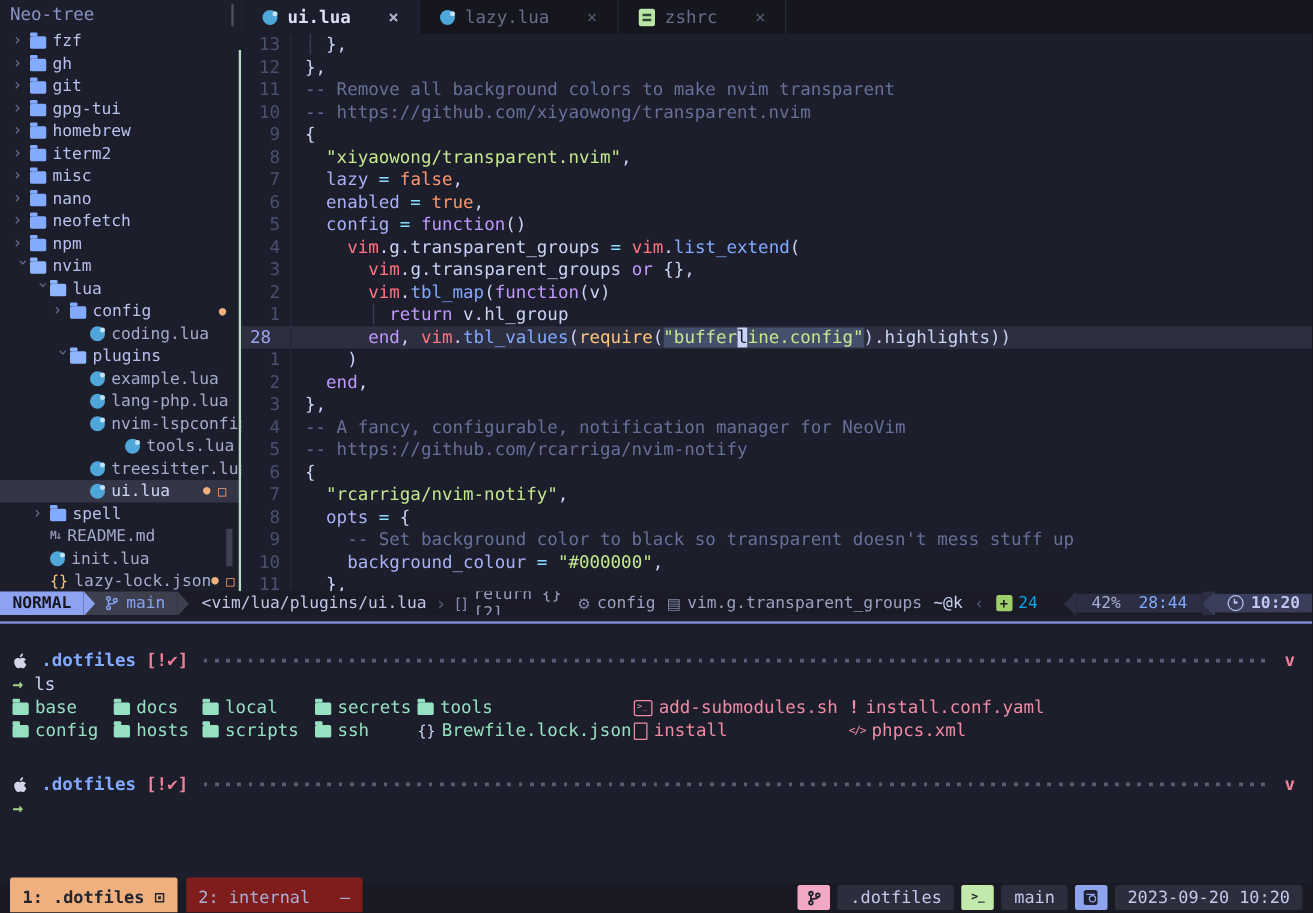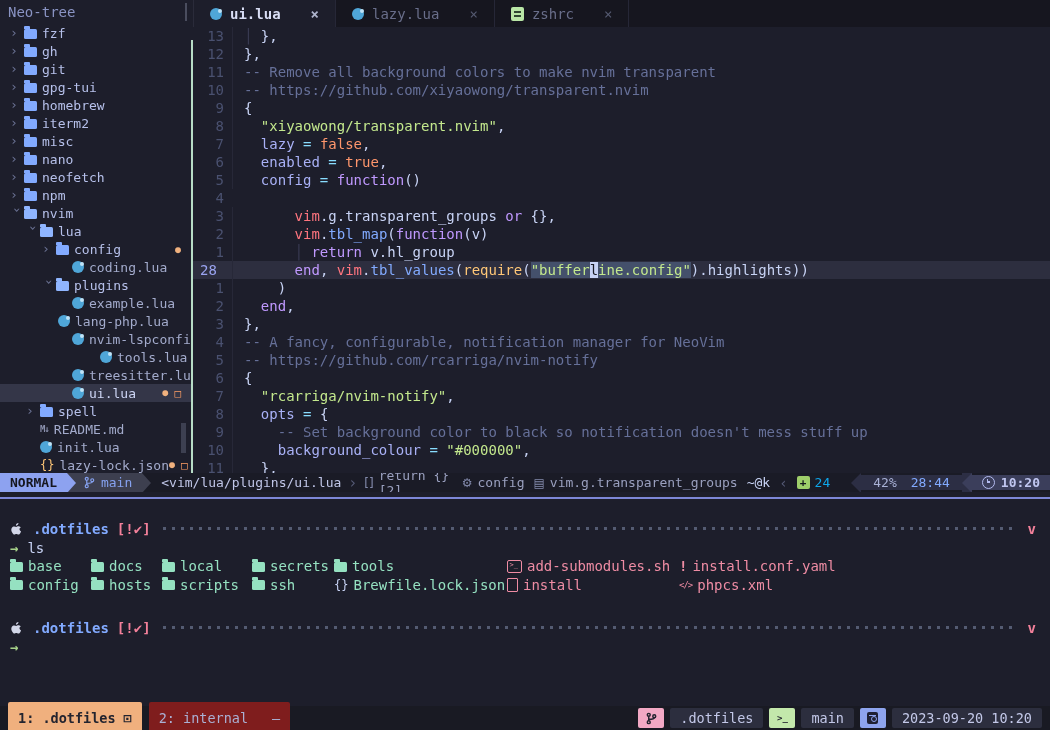--- a/index.html
+++ b/index.html
@@ -203,21 +203,21 @@
           <div class="trow" style="padding-left: 42px;">
             <span class="chev exp">›</span>
             <span class="ic tic-folder-open"></span>
             <span class="tlabel flab">plugins</span>
           </div>
           <div class="trow" style="padding-left: 58px;">
             <span class="chev"></span>
             <span class="ic tic-lua"></span>
             <span class="tlabel plab">example.lua</span>
           </div>
-          <div class="trow" style="padding-left: 32px; justify-content: center;">
+          <div class="trow" style="padding-left: 58px;">
             <span class="chev"></span>
             <span class="ic tic-lua"></span>
             <span class="tlabel plab">lang-php.lua</span>
           </div>
           <div class="trow" style="padding-left: 58px;">
             <span class="chev"></span>
             <span class="ic tic-lua"></span>
             <span class="tlabel plab">nvim-lspconfig.</span>
           </div>
           <div class="trow" style="padding-left: 86px;">
@@ -290,34 +290,34 @@
       <div class="editor">
           <div class="cline"><span class="lnum">13</span><span class="lbody"><span class="tk-g">│ </span><span class="tk-p">},</span></span></div>
           <div class="cline"><span class="lnum">12</span><span class="lbody"><span class="tk-p">},</span></span></div>
           <div class="cline"><span class="lnum">11</span><span class="lbody"><span class="tk-cm">-- Remove all background colors to make nvim transparent</span></span></div>
           <div class="cline"><span class="lnum">10</span><span class="lbody"><span class="tk-cm">-- https://github.com/xiyaowong/transparent.nvim</span></span></div>
           <div class="cline"><span class="lnum">9</span><span class="lbody"><span class="tk-p">{</span></span></div>
           <div class="cline"><span class="lnum">8</span><span class="lbody"><span class="tk-s">  "xiyaowong/transparent.nvim"</span><span class="tk-p">,</span></span></div>
           <div class="cline"><span class="lnum">7</span><span class="lbody"><span class="tk-key">  lazy</span><span class="tk-op"> = </span><span class="tk-b">false</span><span class="tk-p">,</span></span></div>
           <div class="cline"><span class="lnum">6</span><span class="lbody"><span class="tk-key">  enabled</span><span class="tk-op"> = </span><span class="tk-b">true</span><span class="tk-p">,</span></span></div>
           <div class="cline"><span class="lnum">5</span><span class="lbody"><span class="tk-key">  config</span><span class="tk-op"> = </span><span class="tk-kw">function</span><span class="tk-p">()</span></span></div>
-          <div class="cline"><span class="lnum">4</span></div>
+          <div class="cline"><span class="lnum">4</span><span class="lbody"><span class="tk-p">    </span><span class="tk-v">vim</span><span class="tk-p">.g.transparent_groups</span><span class="tk-op"> = </span><span class="tk-v">vim</span><span class="tk-p">.</span><span class="tk-fn">list_extend</span><span class="tk-p">(</span></span></div>
           <div class="cline"><span class="lnum">3</span><span class="lbody"><span class="tk-p">      </span><span class="tk-v">vim</span><span class="tk-p">.g.transparent_groups </span><span class="tk-kw">or</span><span class="tk-p"> {},</span></span></div>
           <div class="cline"><span class="lnum">2</span><span class="lbody"><span class="tk-p">      </span><span class="tk-v">vim</span><span class="tk-p">.</span><span class="tk-fn">tbl_map</span><span class="tk-p">(</span><span class="tk-kw">function</span><span class="tk-p">(v)</span></span></div>
           <div class="cline"><span class="lnum">1</span><span class="lbody"><span class="tk-g">      │ </span><span class="tk-kw">return</span><span class="tk-p"> v.hl_group</span></span></div>
           <div class="cline cur"><span class="lnum">28</span><span class="lbody"><span class="tk-p">      </span><span class="tk-kw">end</span><span class="tk-p">, </span><span class="tk-v">vim</span><span class="tk-p">.</span><span class="tk-fn">tbl_values</span><span class="tk-p">(</span><span class="tk-rq">require</span><span class="tk-p">(</span><span class="tk-shl">"buffer</span><span class="tk-cur">l</span><span class="tk-shl">ine.config"</span><span class="tk-p">).</span><span class="tk-p">highlights</span><span class="tk-p">))</span></span></div>
           <div class="cline"><span class="lnum">1</span><span class="lbody"><span class="tk-p">    )</span></span></div>
           <div class="cline"><span class="lnum">2</span><span class="lbody"><span class="tk-p">  </span><span class="tk-kw">end</span><span class="tk-p">,</span></span></div>
           <div class="cline"><span class="lnum">3</span><span class="lbody"><span class="tk-p">},</span></span></div>
           <div class="cline"><span class="lnum">4</span><span class="lbody"><span class="tk-cm">-- A fancy, configurable, notification manager for NeoVim</span></span></div>
           <div class="cline"><span class="lnum">5</span><span class="lbody"><span class="tk-cm">-- https://github.com/rcarriga/nvim-notify</span></span></div>
           <div class="cline"><span class="lnum">6</span><span class="lbody"><span class="tk-p">{</span></span></div>
           <div class="cline"><span class="lnum">7</span><span class="lbody"><span class="tk-s">  "rcarriga/nvim-notify"</span><span class="tk-p">,</span></span></div>
           <div class="cline"><span class="lnum">8</span><span class="lbody"><span class="tk-key">  opts</span><span class="tk-op"> = </span><span class="tk-p">{</span></span></div>
-          <div class="cline"><span class="lnum">9</span><span class="lbody"><span class="tk-cm">    -- Set background color to black so notification doesn't mess stuff up</span></span></div>
+          <div class="cline"><span class="lnum">9</span><span class="lbody"><span class="tk-cm">    -- Set background color to black so transparent doesn't mess stuff up</span></span></div>
           <div class="cline"><span class="lnum">10</span><span class="lbody"><span class="tk-key">    background_colour</span><span class="tk-op"> = </span><span class="tk-s">"#000000"</span><span class="tk-p">,</span></span></div>
           <div class="cline"><span class="lnum">11</span><span class="lbody"><span class="tk-p">  },</span></span></div>
         </div>
     </div>
   </div>
 
   <div class="statusline">
     <div class="seg seg-mode">NORMAL</div>
     <div class="tri tri-mode"></div>
     <div class="seg seg-branch">

